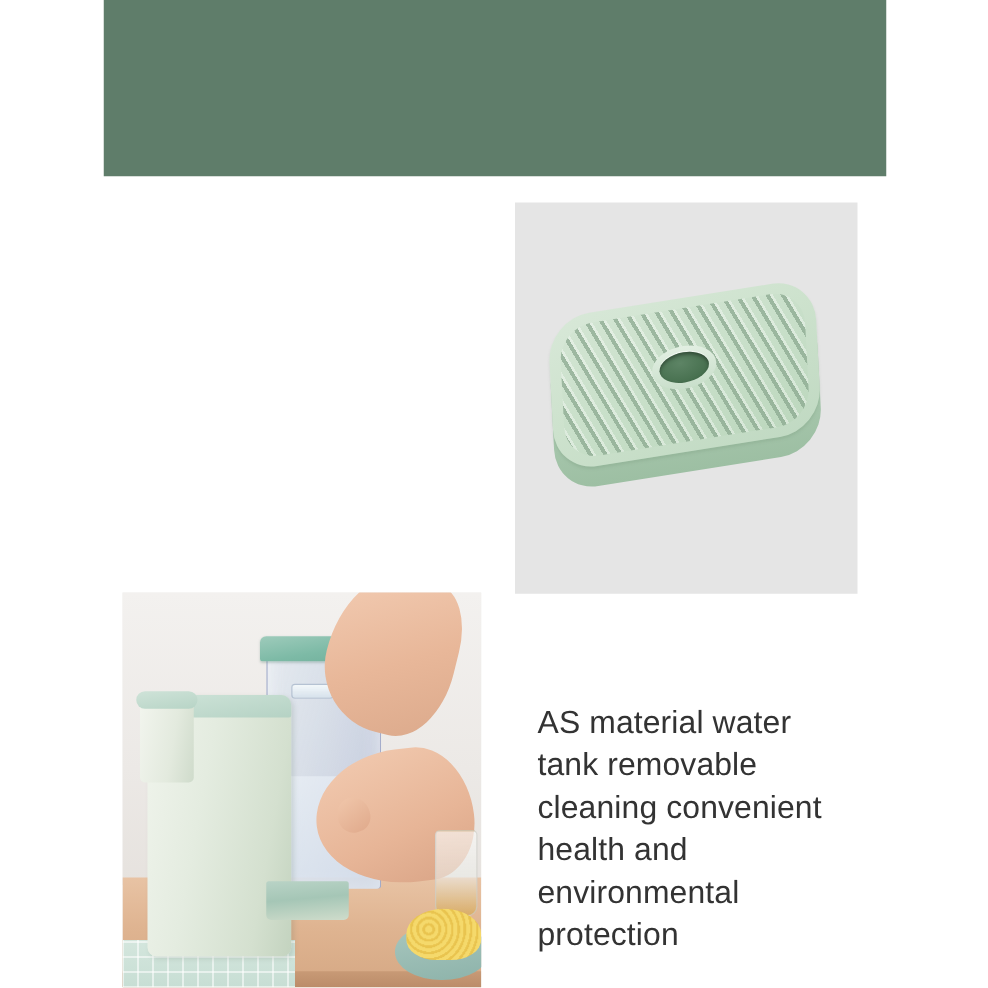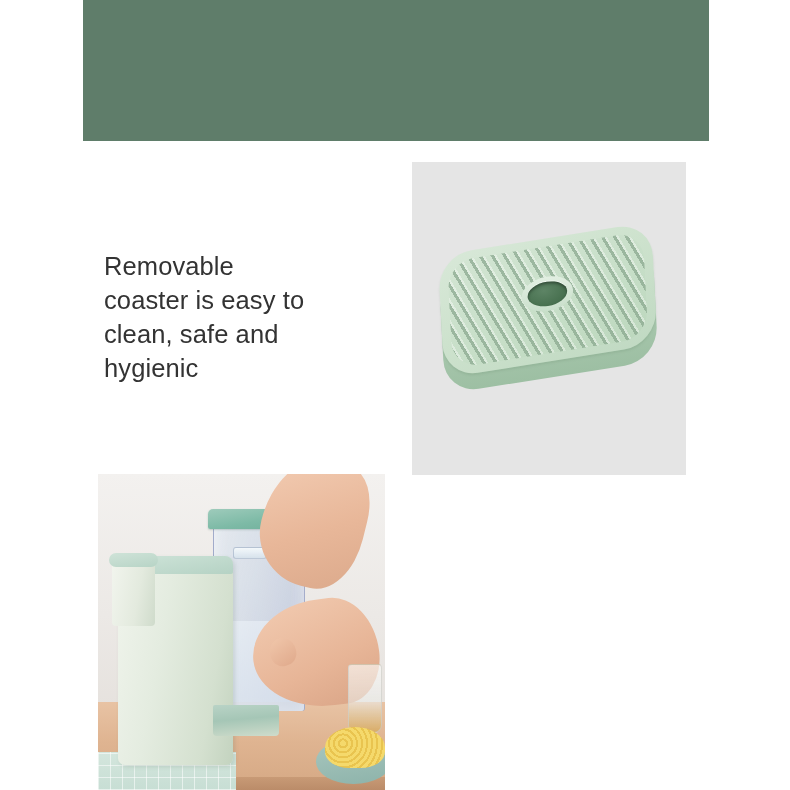--- a/index.html
+++ b/index.html
@@ -366,24 +366,20 @@
   }
 
 </style>
 </head>
 <body>
 
 <div class="page">
 
   <div class="banner"></div>
 
-  <div class="feature-text feature-text-coaster">Removable
-coaster is easy to
-clean, safe and
-hygienic</div>
 
   <div class="photo-coaster">
     <div class="coaster-stage">
       <div class="tray-wrap">
         <div class="tray-side"></div>
         <div class="tray-top">
           <div class="tray-inner">
             <div class="slots"></div>
             <div class="drain-rim"></div>
             <div class="drain"></div>
@@ -415,14 +411,20 @@
       <div class="hand-upper"></div>
       <div class="hand-lower"></div>
       <div class="thumb"></div>
 
       <div class="glass"></div>
       <div class="plate"></div>
       <div class="corn"></div>
     </div>
   </div>
 
+  <div class="feature-text feature-text-tank">AS material water
+tank removable
+cleaning convenient
+health and
+environmental
+protection</div>
 
 </div>
 
 </body></html>

